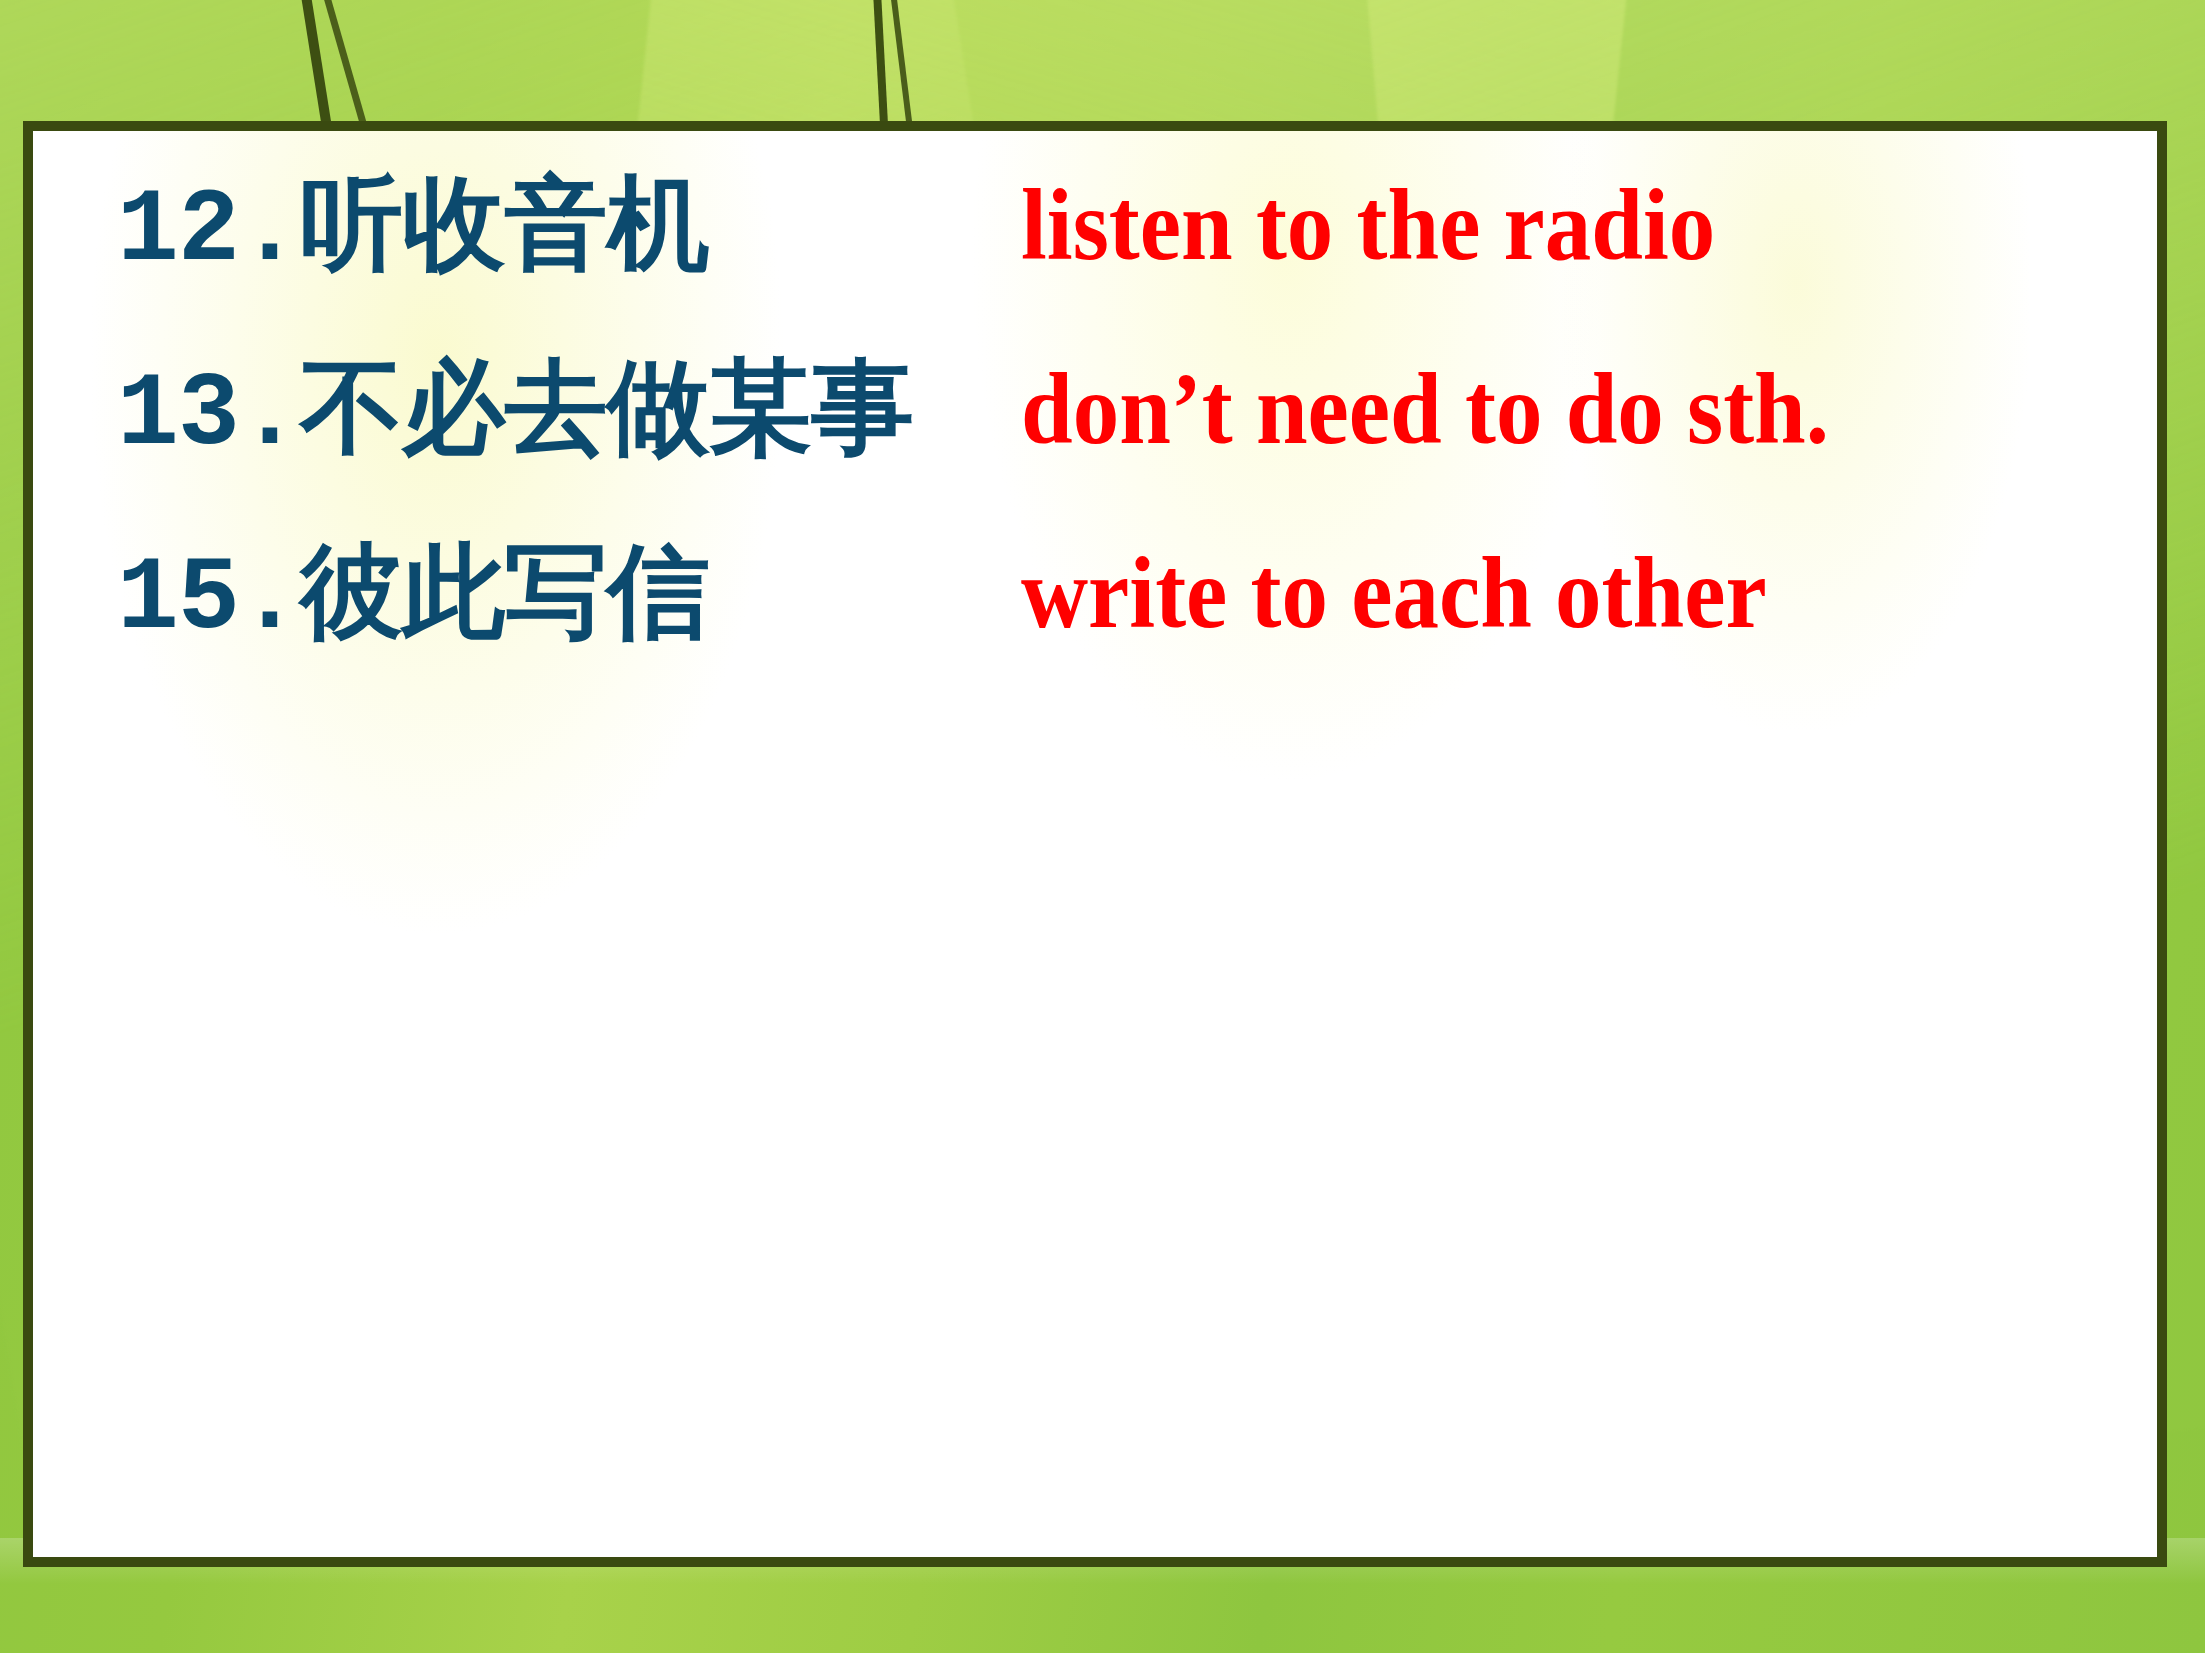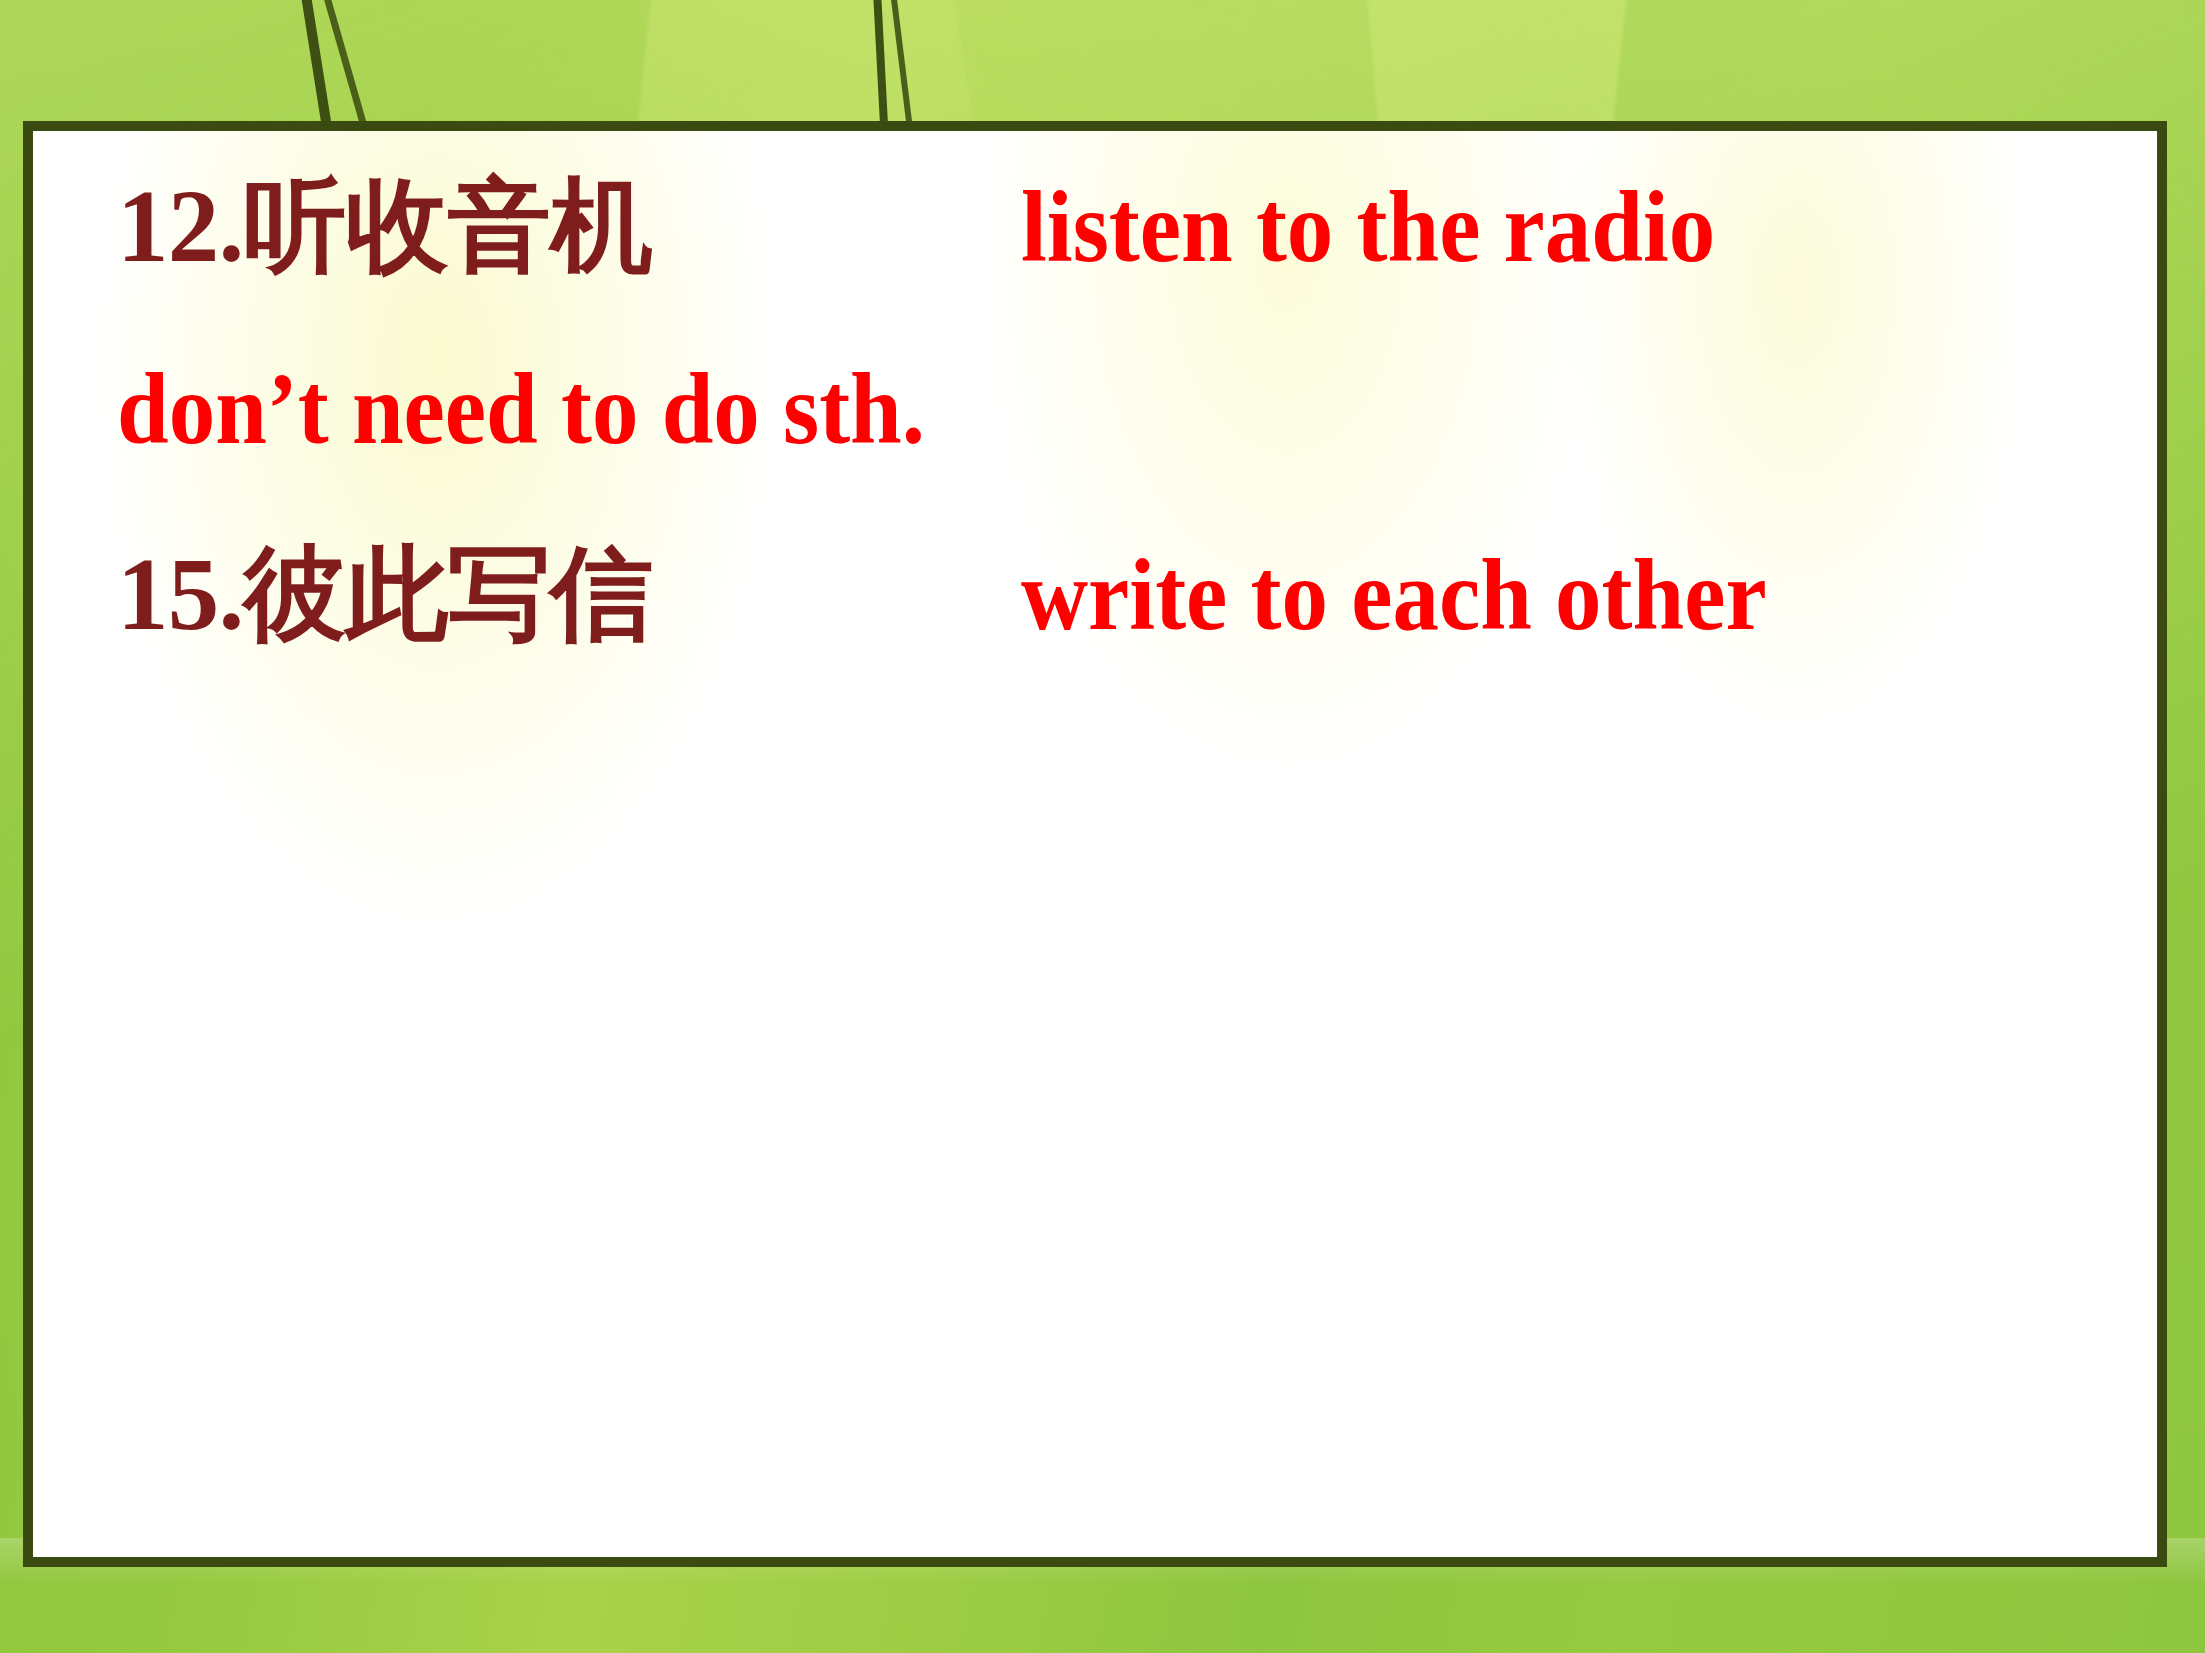--- a/index.html
+++ b/index.html
@@ -129,25 +129,25 @@
     top: 44px;
     width: 1960px;
   }
   .vocab-row {
     display: flex;
     align-items: baseline;
     height: 184px;
   }
   .vocab-cn {
     flex: 0 0 904px;
-    font-family: Liberation Serif, serif;
+    font-family: Liberation Mono, monospace;
     font-weight: bold;
     font-size: 103px;
     line-height: 1;
-    color: #7f1d1d;
+    color: #0c4a6e;
     white-space: nowrap;
     letter-spacing: -0.8px;
   }
   .vocab-en {
     flex: 1 1 auto;
     font-family: "Liberation Serif", "DejaVu Serif", serif;
     font-weight: bold;
     font-size: 101px;
     line-height: 1;
     color: #ff0000;
@@ -179,20 +179,21 @@
     <div class="panel-glow-c"></div>
 
     <div id="vocab-list">
 
       <div class="vocab-row">
         <div class="vocab-cn"><span>12.</span><span>听收音机</span></div>
         <div class="vocab-en">listen to the radio</div>
       </div>
 
       <div class="vocab-row">
+        <div class="vocab-cn"><span>13.</span><span>不必去做某事</span></div>
         <div class="vocab-en">don’t need to do sth.</div>
       </div>
 
 
       <div class="vocab-row">
         <div class="vocab-cn"><span>15.</span><span>彼此写信</span></div>
         <div class="vocab-en">write to each other</div>
       </div>
 
     </div>

